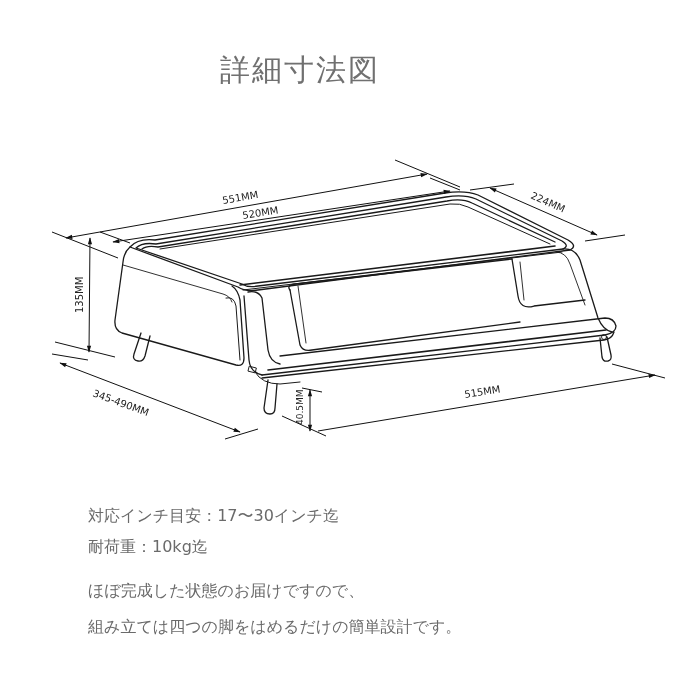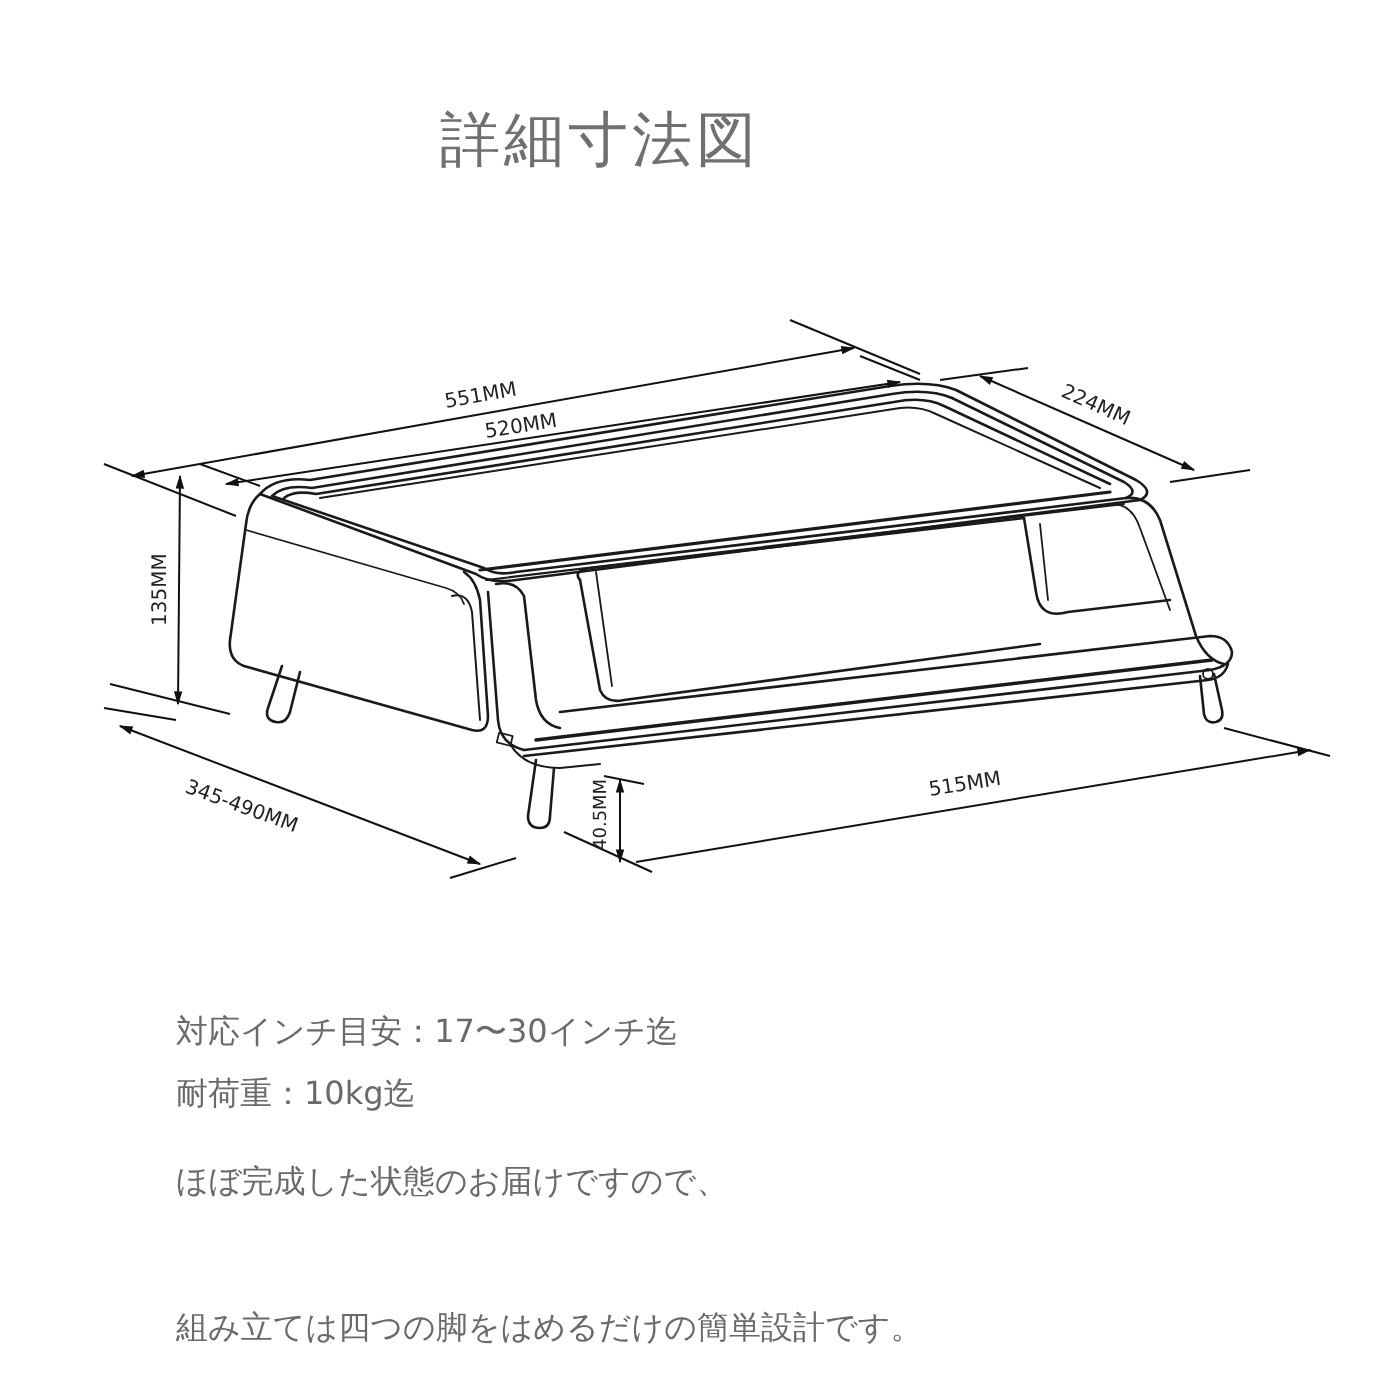--- a/index.html
+++ b/index.html
@@ -7,21 +7,21 @@
          font-family: "DejaVu Sans", "Liberation Sans", sans-serif; }
   .title { position: absolute; left: 12px; top: 50px; width: 576px; text-align: center;
            font-size: 30px; color: #707070; letter-spacing: 2px; font-weight: 500; }
   .drawing { position: absolute; left: 0; top: 0; width: 700px; height: 470px; }
   .dim-label { font-family: "DejaVu Sans", sans-serif; font-size: 10px; fill: #222; }
   .spec { position: absolute; left: 88px; color: #6a6a6a; font-size: 16px; line-height: 1; white-space: nowrap; }
   .spec1 { top: 508px; }
   .spec2 { top: 523px; margin-top: 16px; }
   .note { position: absolute; left: 88px; color: #6a6a6a; font-size: 16px; white-space: nowrap; }
   .note1 { top: 581px; }
-  .note2 { top: 654px; }
+  .note2 { top: 617px; }
 </style>
 </head>
 <body>
 
 <div class="title">詳細寸法図</div>
 
 <svg class="drawing" viewBox="0 0 700 470" xmlns="http://www.w3.org/2000/svg">
   <defs>
     <marker id="arr" viewBox="0 0 10 10" refX="9" refY="5" markerWidth="9" markerHeight="7" orient="auto-start-reverse">
       <path d="M0,2 L10,5 L0,8 z" fill="#111"></path>

